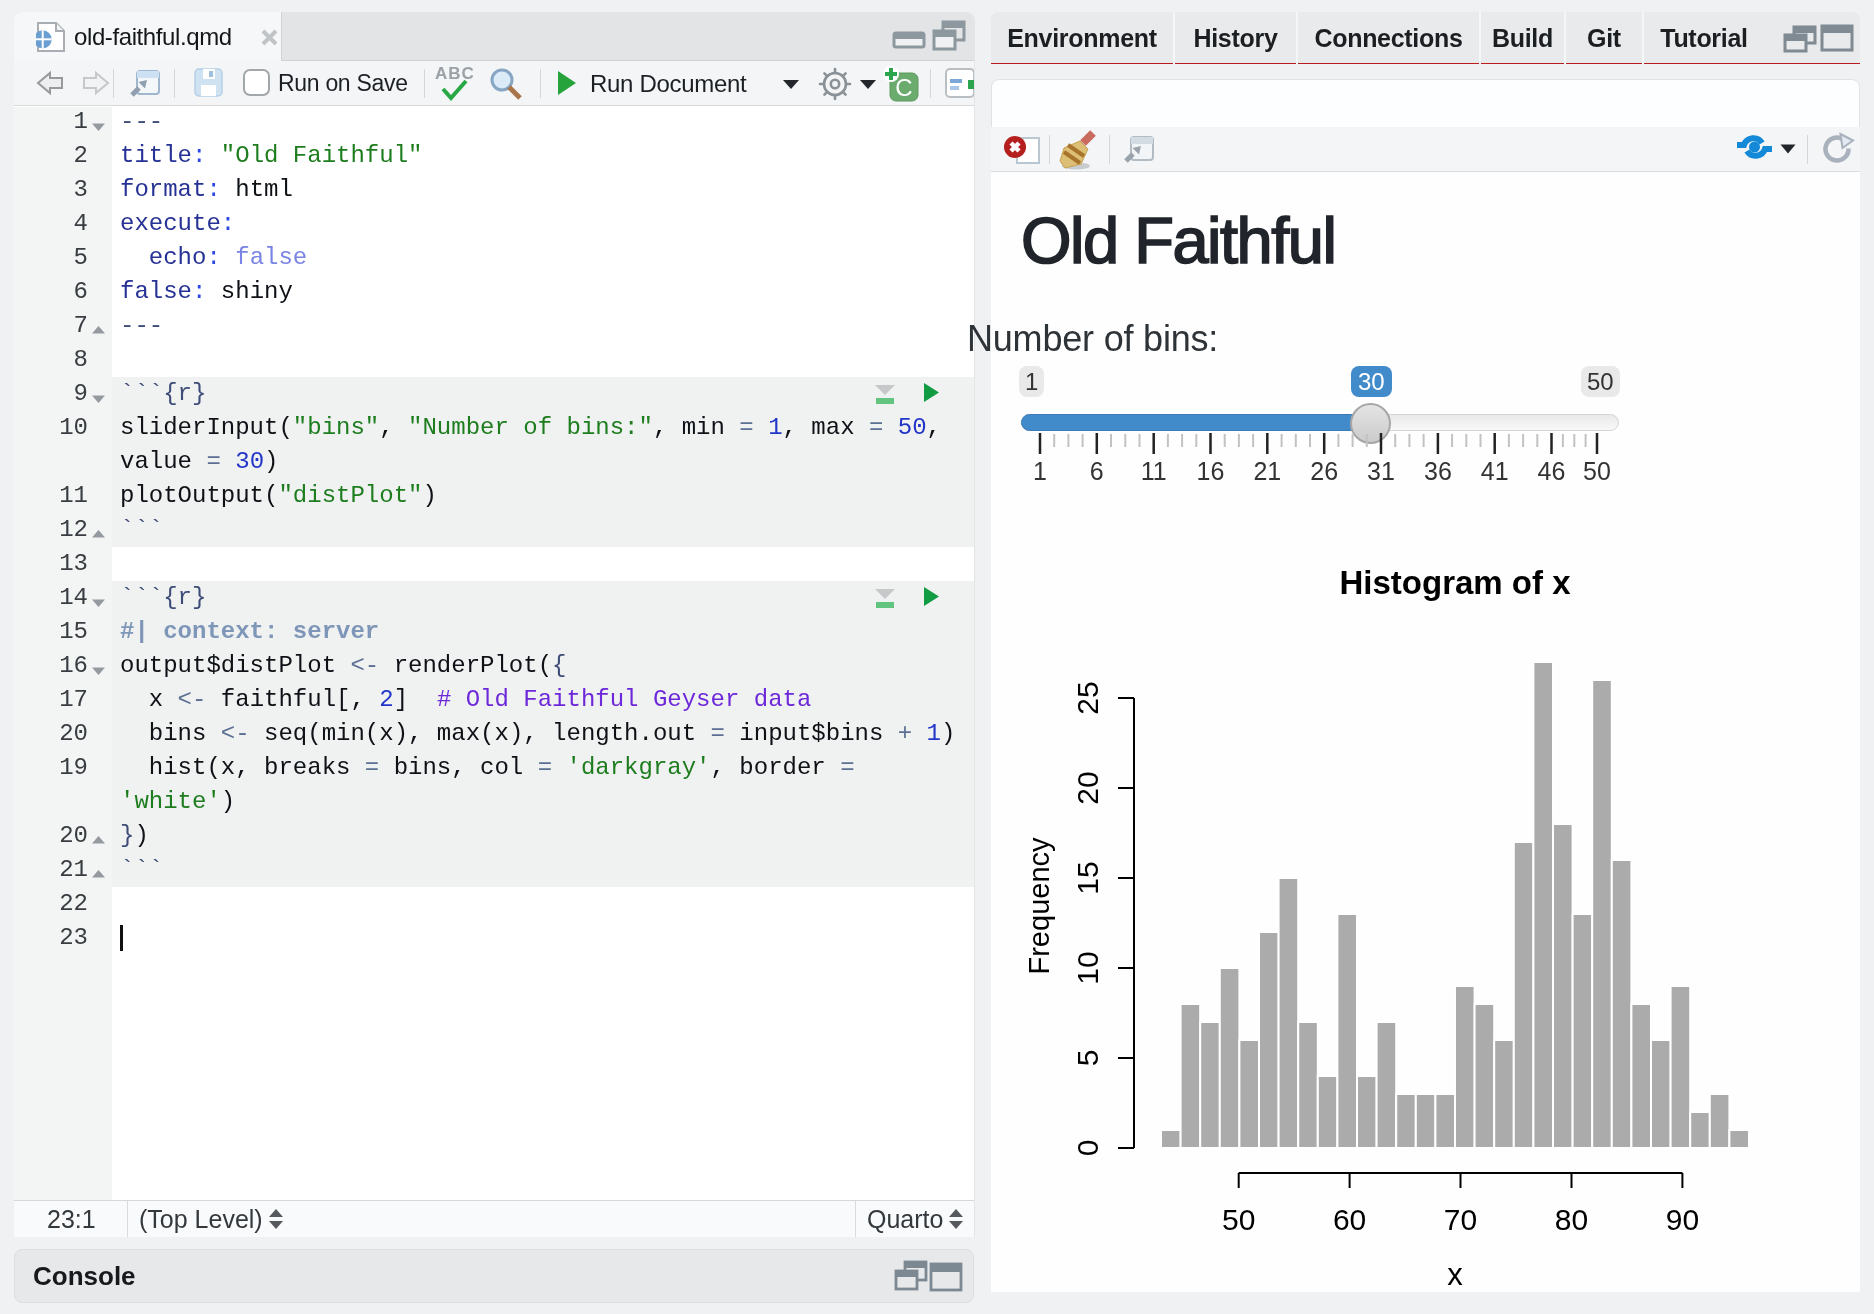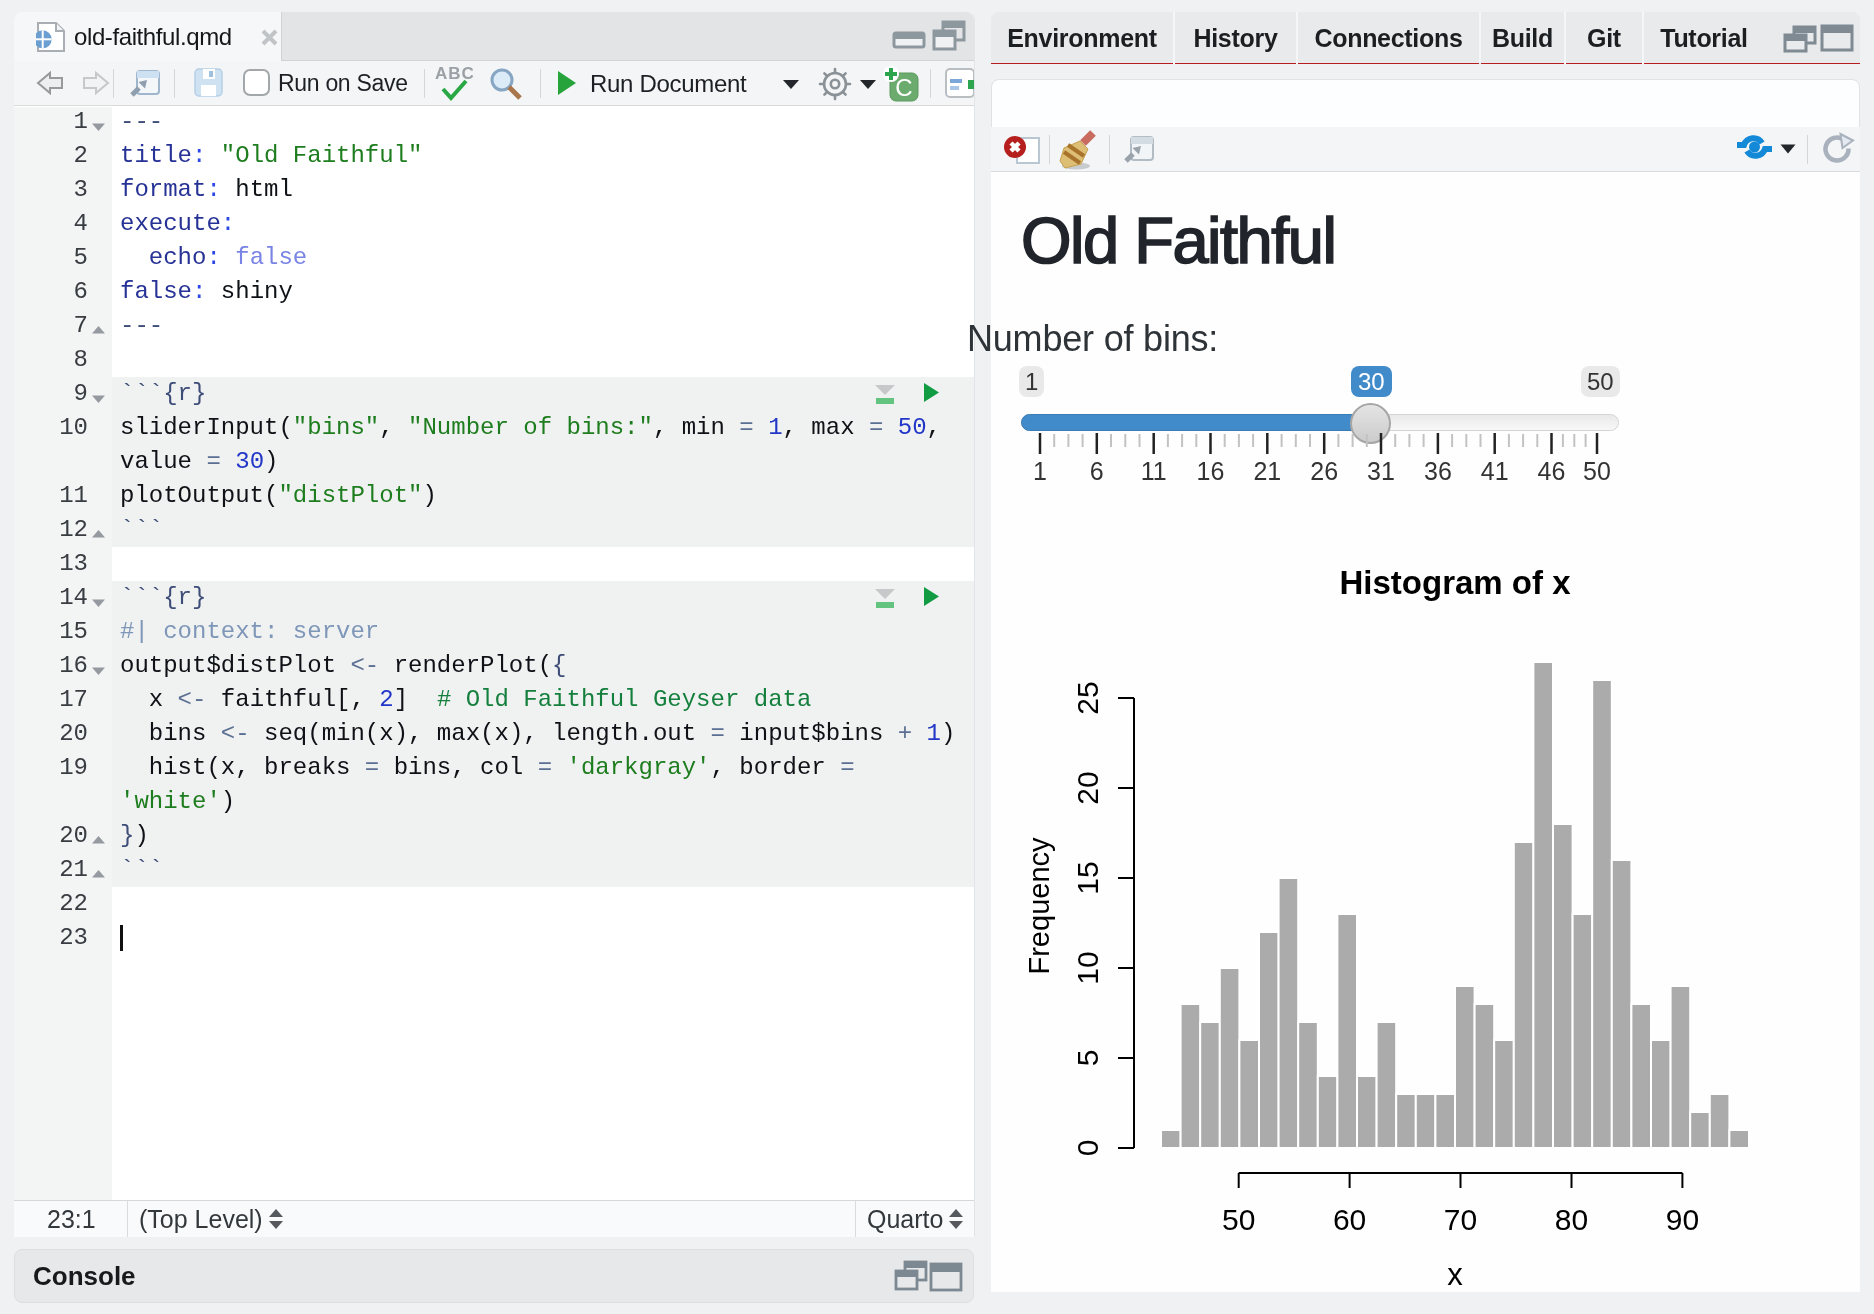--- a/index.html
+++ b/index.html
@@ -10,21 +10,21 @@
 #ltoolbar { position:absolute; left:0; top:49px; width:960px; height:45px; background:#f3f5f6; border-bottom:1px solid #d7d9da; }
 .tsep { position:absolute; top:8px; width:1px; height:29px; background:#d4d7d8; }
 #editor { position:absolute; left:0; top:95px; width:960px; height:1093px; background:#fff; overflow:hidden; }
 #gutter { position:absolute; left:0; top:0; width:98px; height:1093px; background:#f3f4f4; }
 .chunk { position:absolute; left:98px; width:862px; background:#f0f1f1; }
 .gn { position:absolute; left:0; width:74px; height:34px; line-height:34px; text-align:right; color:#383d42; font-family:"Liberation Mono",monospace; font-size:24px; }
 .fold { position:absolute; left:78px; }
 .cl { position:absolute; left:106px; height:34px; line-height:34px; font-family:"Liberation Mono",monospace; font-size:24px; color:#0e1116; white-space:pre; }
 .sl { color:#3e4d78; } .ky { color:#263295; } .co { color:#2c47e8; }
 .st { color:#1e7d1e; } .nu { color:#2236c8; } .bo { color:#7a84e4; }
-.ste { color:#7e96b8; } .cm { color:#15803d; } .op { color:#5b6f92; }
+.ste { color:#7e96b8;font-weight:bold; } .cm { color:#6d28d9; } .op { color:#5b6f92; }
 .cursor { display:inline-block; width:3px; height:26px; background:#101010; vertical-align:middle; }
 #lstatus { position:absolute; left:0; top:1188px; width:960px; height:37px; background:#f9fafb; border-top:1px solid #d6d8d9; font-size:25px; color:#33383c; }
 
 #console { position:absolute; left:14px; top:1249px; width:960px; height:54px; background:#e7e8ea; border-radius:8px; border:1px solid #dcdee0;font-weight:bold; }
 
 #rtabs1 { position:absolute; left:991px; top:12px; width:869px; height:52px; background:#e9eaec; border-radius:8px 8px 0 0; border-bottom:1px solid #b91c1c; }
 .rtab { position:absolute; top:0; height:52px; line-height:52px; text-align:center; font-weight:bold; font-size:25px; letter-spacing:-0.3px; color:#1c1f22; border-right:2px solid #f5f6f7; }
 #rpane { position:absolute; left:991px; top:79px; width:869px; height:1212px; background:#fdfeff; border-radius:8px 8px 0 0; border:1px solid #e0e2e3; }
 #rtabs2 { position:absolute; left:-1px; top:-1px; width:869px; height:48px; background:#e9eaec; border-radius:8px 8px 0 0; }
 .rtab2 { position:absolute; top:0; height:48px; line-height:48px; text-align:center; font-weight:bold; font-size:24px; letter-spacing:-0.2px; color:#1c1f22; border-right:2px solid #f5f6f7; }

